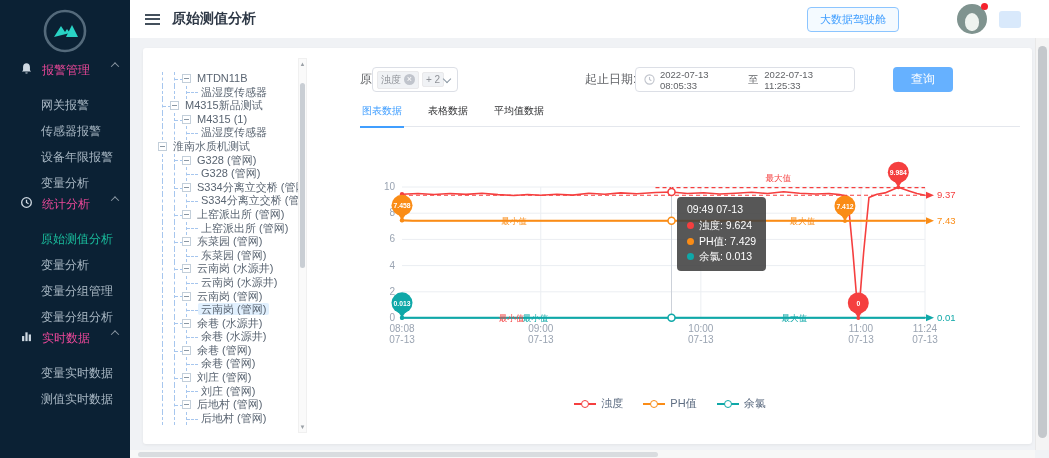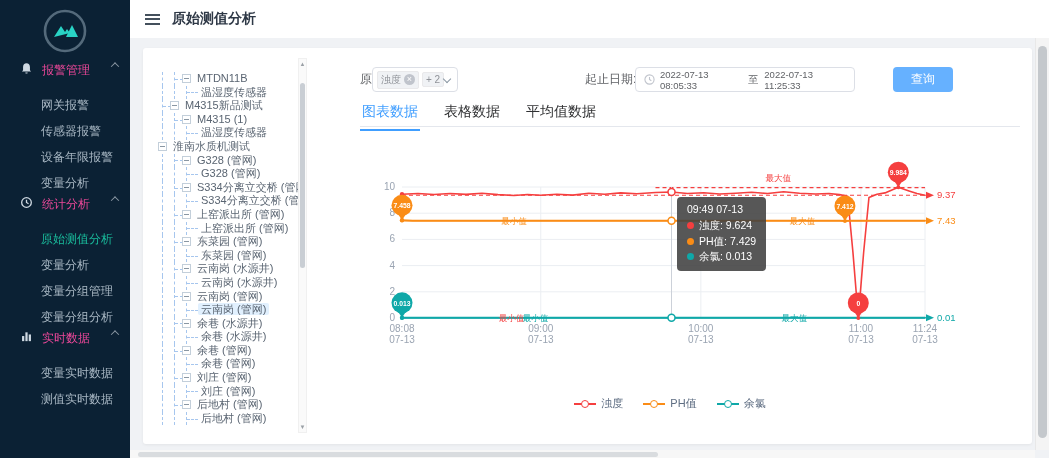--- a/index.html
+++ b/index.html
@@ -53,21 +53,21 @@
   .tag { background:#f0f2f5; border:1px solid #e9e9eb; color:#909399; font-size:10px; border-radius:2px; padding:1px 3px; display:flex; align-items:center; margin-right:3px; white-space:nowrap; }
   .tag-x { width:11px; height:11px; border-radius:50%; background:#c0c4cc; color:#fff; font-size:9px; line-height:11px; text-align:center; font-style:normal; margin-left:3px; cursor:pointer; }
   .sel-caret { position:absolute; right:7px; top:8px; }
   .datebox { position:absolute; left:492px; top:0; width:220px; height:25px; border:1px solid #dcdfe6; border-radius:4px; background:#fff; display:flex; align-items:center; padding:0 8px; font-size:9.5px; color:#606266; cursor:text; }
   .datebox .sep { margin:0 6px; color:#606266; font-size:10px; }
   .datebox svg { margin-right:5px; flex:none; }
   .query-btn { position:absolute; left:750px; top:0; width:60px; height:25px; background:#66b1ff; color:#fff; border:none; border-radius:4px; font-size:12px; cursor:pointer; font-family:inherit; }
 
   
   .tabs { position:absolute; left:217px; right:12px; top:52px; height:27px; border-bottom:1px solid #e4e7ed; }
-  .tab { display:inline-block; margin-right:22px; font-size:14px; color:#303133; padding:3px 2px 8px; cursor:pointer; }
+  .tab { display:inline-block; margin-right:22px; font-size:10px; color:#303133; padding:3px 2px 8px; cursor:pointer; }
   .tab.active { color:#409eff; border-bottom:2px solid #409eff; }
 
   
   .chart-area { position:absolute; left:237px; top:100px; width:580px; height:272px; }
   .tooltip { position:absolute; left:297px; top:49px; background:rgba(64,64,64,.88); color:#fff; border-radius:4px; padding:5px 10px 6px; font-size:10.5px; line-height:1.5; pointer-events:none; white-space:nowrap; }
   .tooltip .dot { display:inline-block; width:7px; height:7px; border-radius:50%; margin-right:5px; }
   .legend { position:absolute; left:0; right:0; top:248px; display:flex; justify-content:center; gap:20px; }
   .lg-item { display:flex; align-items:center; font-size:11px; color:#5e6d82; cursor:pointer; }
   .lg-glyph { position:relative; width:22px; height:8px; margin-right:5px; }
   .lg-glyph .ln { position:absolute; left:0; right:0; top:3.5px; height:1.5px; }
@@ -131,20 +131,28 @@
       </nav>
   </aside>
 
   <header class="topbar">
     <span class="hamburger">
         <i></i>
         <i></i>
         <i></i>
       </span>
     <span class="page-title">原始测值分析</span>
+    <div class="topbar-right">
+      <button class="dash-btn">大数据驾驶舱</button>
+      <div class="avatar">
+        <span class="blob"></span>
+        <span class="badge"></span>
+      </div>
+      <div class="user-chip"></div>
+    </div>
   </header>
 
   <div class="content">
     <div class="card">
 
       <div class="tree" id="tree">
           <div class="t-row"><span class="vg" style="left: 10px;"></span><span class="vg" style="left: 22px;"></span><span class="hg" style="left: 23px; width: 8px;"></span><span style="display: inline-block; width: 30px;"></span><span class="t-box"></span><span class="t-label">MTDN11B</span></div>
           <div class="t-row"><span class="vg" style="left: 10px;"></span><span class="vg" style="left: 22px;"></span><span class="vg" style="left: 34px;"></span><span class="hg" style="left: 35px; width: 11px;"></span><span style="display: inline-block; width: 46px;"></span><span class="t-label">温湿度传感器</span></div>
           <div class="t-row"><span class="vg" style="left: 10px;"></span><span class="hg" style="left: 11px; width: 8px;"></span><span style="display: inline-block; width: 18px;"></span><span class="t-box"></span><span class="t-label">M4315新品测试</span></div>
           <div class="t-row"><span class="vg" style="left: 10px;"></span><span class="vg" style="left: 22px;"></span><span class="hg" style="left: 23px; width: 8px;"></span><span style="display: inline-block; width: 30px;"></span><span class="t-box"></span><span class="t-label">M4315 (1)</span></div>

